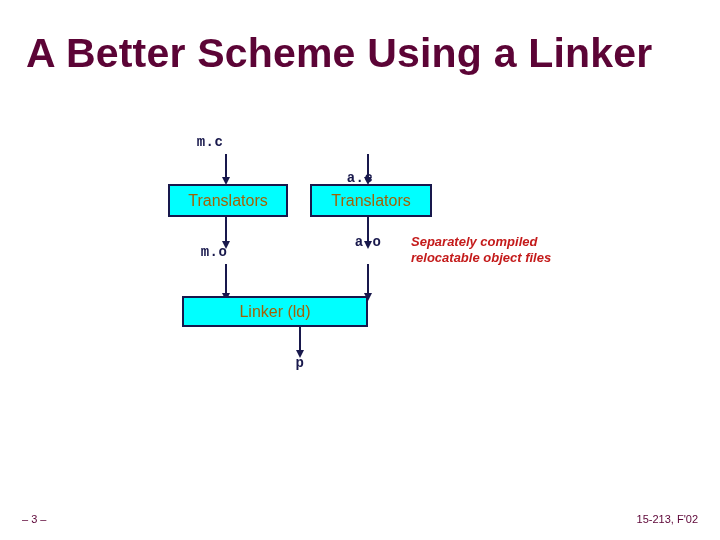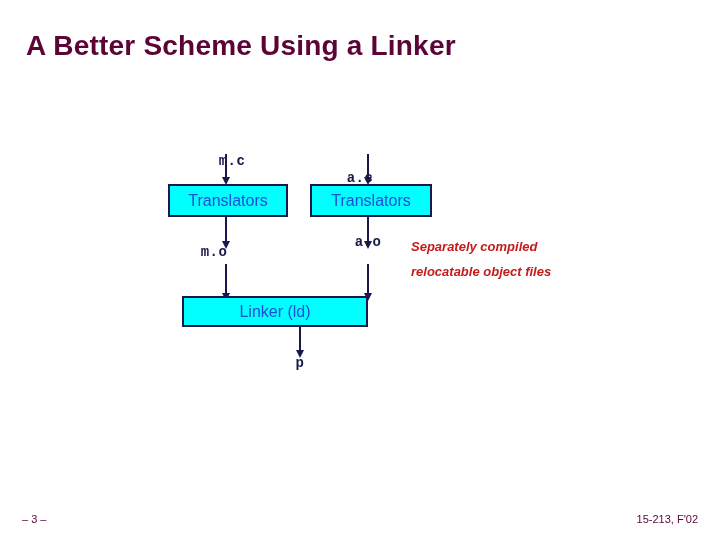--- a/index.html
+++ b/index.html
@@ -20,21 +20,21 @@
     background: #ffffff;
   }
 
   
   .slide-title {
     position: absolute;
     left: 26px;
     top: 30px;
     width: 668px;
     font-family: "Liberation Sans", sans-serif;
-    font-size: 28px;
+    font-size: 41px;
     font-weight: bold;
     color: #5c0436;
     letter-spacing: 0.2px;
     white-space: nowrap;
   }
 
   
   .mono-label {
     position: absolute;
     font-family: "Liberation Mono", "DejaVu Sans Mono", monospace;
@@ -44,21 +44,21 @@
     text-align: center;
     letter-spacing: 0.5px;
     white-space: nowrap;
   }
 
   .proc-box {
     position: absolute;
     background: #00ffff;
     border: 2px solid #18184c;
     box-sizing: border-box;
-    color: #1d4ed8;
+    color: #a16207;
     font-family: "Liberation Sans", sans-serif;
     font-size: 16px;
     font-weight: normal;
     display: flex;
     align-items: center;
     justify-content: center;
     white-space: nowrap;
   }
 
   
@@ -80,21 +80,21 @@
   }
 
   
   .red-note {
     position: absolute;
     font-family: "Liberation Sans", sans-serif;
     font-size: 13px;
     font-weight: bold;
     font-style: italic;
     color: #c41b1b;
-    line-height: 25px;
+    line-height: 16px;
     white-space: pre-line;
   }
 
   
   .footer-text {
     position: absolute;
     bottom: 15px;
     font-family: "Liberation Sans", sans-serif;
     font-size: 11px;
     color: #5c0436;
@@ -103,21 +103,21 @@
   #footer-left { left: 22px; }
   #footer-right { right: 22px; }
 </style>
 </head>
 <body>
 
 <div id="slide">
 
   <div class="slide-title">A Better Scheme Using a Linker</div>
 
-  <div class="mono-label" style="left:192px; top:134px; width:80px;margin-top:19px;">m.c</div>
+  <div class="mono-label" style="left:170px; top:134px; width:80px;">m.c</div>
 
   <div class="arrow" style="left:225px; top:154px; height:24px;"></div>
 
   <div class="proc-box" style="left:168px; top:184px; width:120px; height:33px;">Translators</div>
 
   <div class="arrow" style="left:225px; top:217px; height:25px;"></div>
 
   <div class="mono-label" style="left:174px; top:244px; width:80px;">m.o</div>
 
   <div class="arrow" style="left:225px; top:264px; height:30px;"></div>

